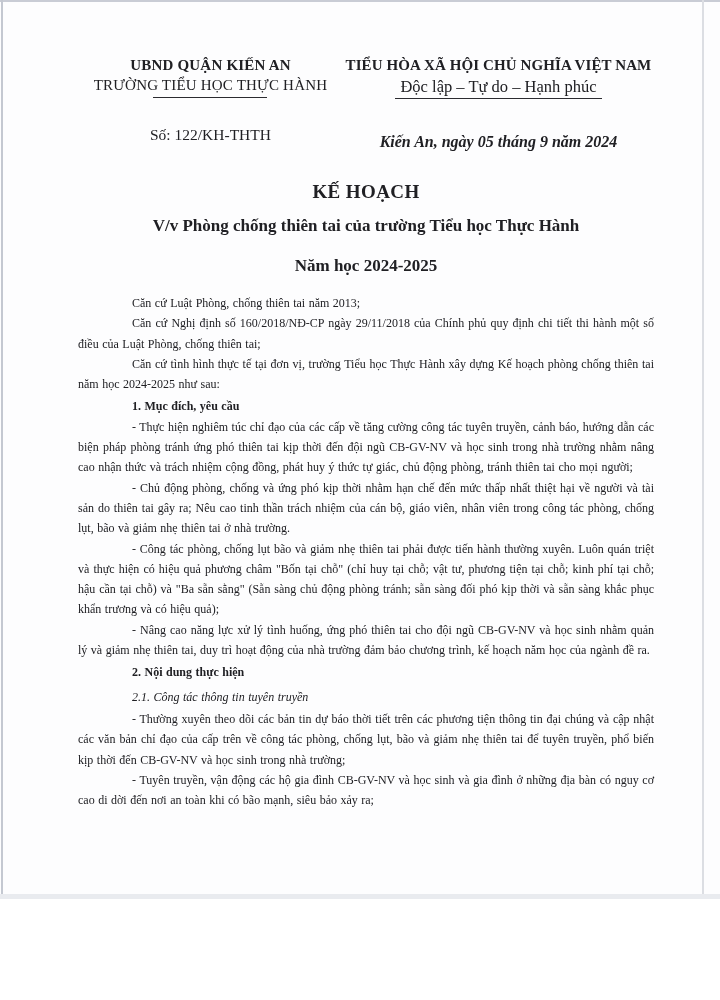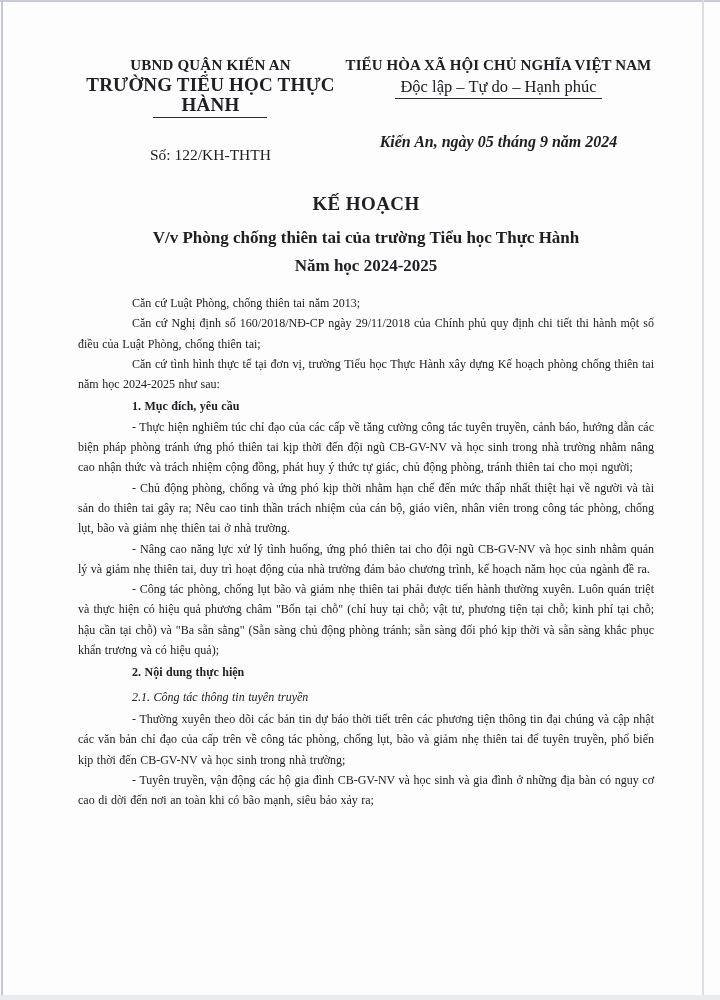--- a/index.html
+++ b/index.html
@@ -1,48 +1,48 @@
 <!DOCTYPE html>
 <html lang="vi"><head>
 <meta charset="utf-8">
 <style>
   html,body { margin:0; padding:0; background:#ffffff; }
   .page {
     position:relative;
-    width:720px; height:1000px;
+    width:720px; height:899px;
     background:#fdfdfe;
     overflow:hidden;
     font-family:"Liberation Serif", "DejaVu Serif", serif;
     color:#202024;
   }
   
   .edge-top    { position:absolute; top:0; left:0; width:100%; height:2px; background:#c9ccd5; }
   .edge-left   { position:absolute; top:0; left:1px; width:2px; height:100%; background:#c4c8d1; }
   .edge-right  { position:absolute; top:0; right:16px; width:2px; height:100%; background:#dcdee3; }
   .edge-bottom { position:absolute; bottom:0; left:0; width:100%; height:5px; background:#e9ebef; }
 
   .doc { position:absolute; top:56px; left:78px; right:66px; }
 
   
   .hdr { display:flex; align-items:flex-start; }
   .hdr-left  { width:46%; text-align:center; }
   .hdr-right { width:54%; text-align:center; }
   .org-parent { font-size:15px; font-weight:600; letter-spacing:.2px; line-height:18px; }
-  .org-name   { font-size:19px; font-weight:700; letter-spacing:.2px; line-height:20px; margin-top:1px; }
+  .org-name   { font-size:15px; font-weight:400; letter-spacing:.2px; line-height:20px; margin-top:1px; }
   .org-rule   { width:114px; height:0; border-bottom:1.5px solid #2b2b30; margin:2px auto 0; }
   .doc-no     { font-size:15.5px; line-height:19px; margin-top:27px; }
   .motto1 { font-size:15px; font-weight:700; letter-spacing:.1px; line-height:19px; }
   .motto2 { display:inline-block; font-size:16.5px; font-weight:400; margin-top:2px; padding:0 5px 2px; border-bottom:1.5px solid #2b2b30; line-height:19px; }
   .place-date { font-size:16px; font-weight:700; font-style:italic; margin-top:33px; line-height:20px; }
 
   
   .title-block { text-align:center; margin-top:29px; }
   .title-main { font-size:19px; font-weight:700; letter-spacing:.4px; line-height:22px; }
   .title-sub  { font-size:17px; font-weight:700; line-height:21px; margin-top:12px; }
-  .title-year { font-size:17px; font-weight:700; line-height:21px; margin-top:7px; }
+  .title-year { font-size:17px; font-weight:700; line-height:21px; margin-top:19px; }
 
   
   .body-block { margin-top:17px; }
   .para {
     margin:0;
     font-size:12px;
     line-height:20.3px;
     text-align:justify;
     text-indent:54px;
     word-spacing:.5px;
@@ -81,22 +81,22 @@
       <div class="title-year">Năm học 2024-2025</div>
     </div>
 
     <div class="body-block">
         <p class="para normal">Căn cứ Luật Phòng, chống thiên tai năm 2013;</p>
         <p class="para normal">Căn cứ Nghị định số 160/2018/NĐ-CP ngày 29/11/2018 của Chính phủ quy định chi tiết thi hành một số điều của Luật Phòng, chống thiên tai;</p>
         <p class="para normal">Căn cứ tình hình thực tế tại đơn vị, trường Tiểu học Thực Hành xây dựng Kế hoạch phòng chống thiên tai năm học 2024-2025 như sau:</p>
         <p class="para heading">1. Mục đích, yêu cầu</p>
         <p class="para normal">- Thực hiện nghiêm túc chỉ đạo của các cấp về tăng cường công tác tuyên truyền, cảnh báo, hướng dẫn các biện pháp phòng tránh ứng phó thiên tai kịp thời đến đội ngũ CB-GV-NV và học sinh trong nhà trường nhằm nâng cao nhận thức và trách nhiệm cộng đồng, phát huy ý thức tự giác, chủ động phòng, tránh thiên tai cho mọi người;</p>
         <p class="para normal">- Chủ động phòng, chống và ứng phó kịp thời nhằm hạn chế đến mức thấp nhất thiệt hại về người và tài sản do thiên tai gây ra; Nêu cao tinh thần trách nhiệm của cán bộ, giáo viên, nhân viên trong công tác phòng, chống lụt, bão và giảm nhẹ thiên tai ở nhà trường.</p>
+        <p class="para normal">- Công tác phòng, chống lụt bão và giảm nhẹ thiên tai phải được tiến hành thường xuyên. Luôn quán triệt và thực hiện có hiệu quả phương châm "Bốn tại chỗ" (chỉ huy tại chỗ; vật tư, phương tiện tại chỗ; kinh phí tại chỗ; hậu cần tại chỗ) và "Ba sẵn sằng" (Sẵn sàng chủ động phòng tránh; sẵn sàng đối phó kịp thời và sẵn sàng khắc phục khẩn trương và có hiệu quả);</p>
         <p class="para normal">- Nâng cao năng lực xử lý tình huống, ứng phó thiên tai cho đội ngũ CB-GV-NV và học sinh nhằm quản lý và giảm nhẹ thiên tai, duy trì hoạt động của nhà trường đảm bảo chương trình, kế hoạch năm học của ngành đề ra.</p>
-        <p class="para normal">- Công tác phòng, chống lụt bão và giảm nhẹ thiên tai phải được tiến hành thường xuyên. Luôn quán triệt và thực hiện có hiệu quả phương châm "Bốn tại chỗ" (chỉ huy tại chỗ; vật tư, phương tiện tại chỗ; kinh phí tại chỗ; hậu cần tại chỗ) và "Ba sẵn sằng" (Sẵn sàng chủ động phòng tránh; sẵn sàng đối phó kịp thời và sẵn sàng khắc phục khẩn trương và có hiệu quả);</p>
         <p class="para heading">2. Nội dung thực hiện</p>
         <p class="para heading-italic">2.1. Công tác thông tin tuyên truyền</p>
         <p class="para normal">- Thường xuyên theo dõi các bản tin dự báo thời tiết trên các phương tiện thông tin đại chúng và cập nhật các văn bản chỉ đạo của cấp trên về công tác phòng, chống lụt, bão và giảm nhẹ thiên tai để tuyên truyền, phổ biến kịp thời đến CB-GV-NV và học sinh trong nhà trường;</p>
         <p class="para normal">- Tuyên truyền, vận động các hộ gia đình CB-GV-NV và học sinh và gia đình ở những địa bàn có nguy cơ cao di dời đến nơi an toàn khi có bão mạnh, siêu bảo xảy ra;</p>
       </div>
 
   </div>
 </div>
 
 </body></html>

